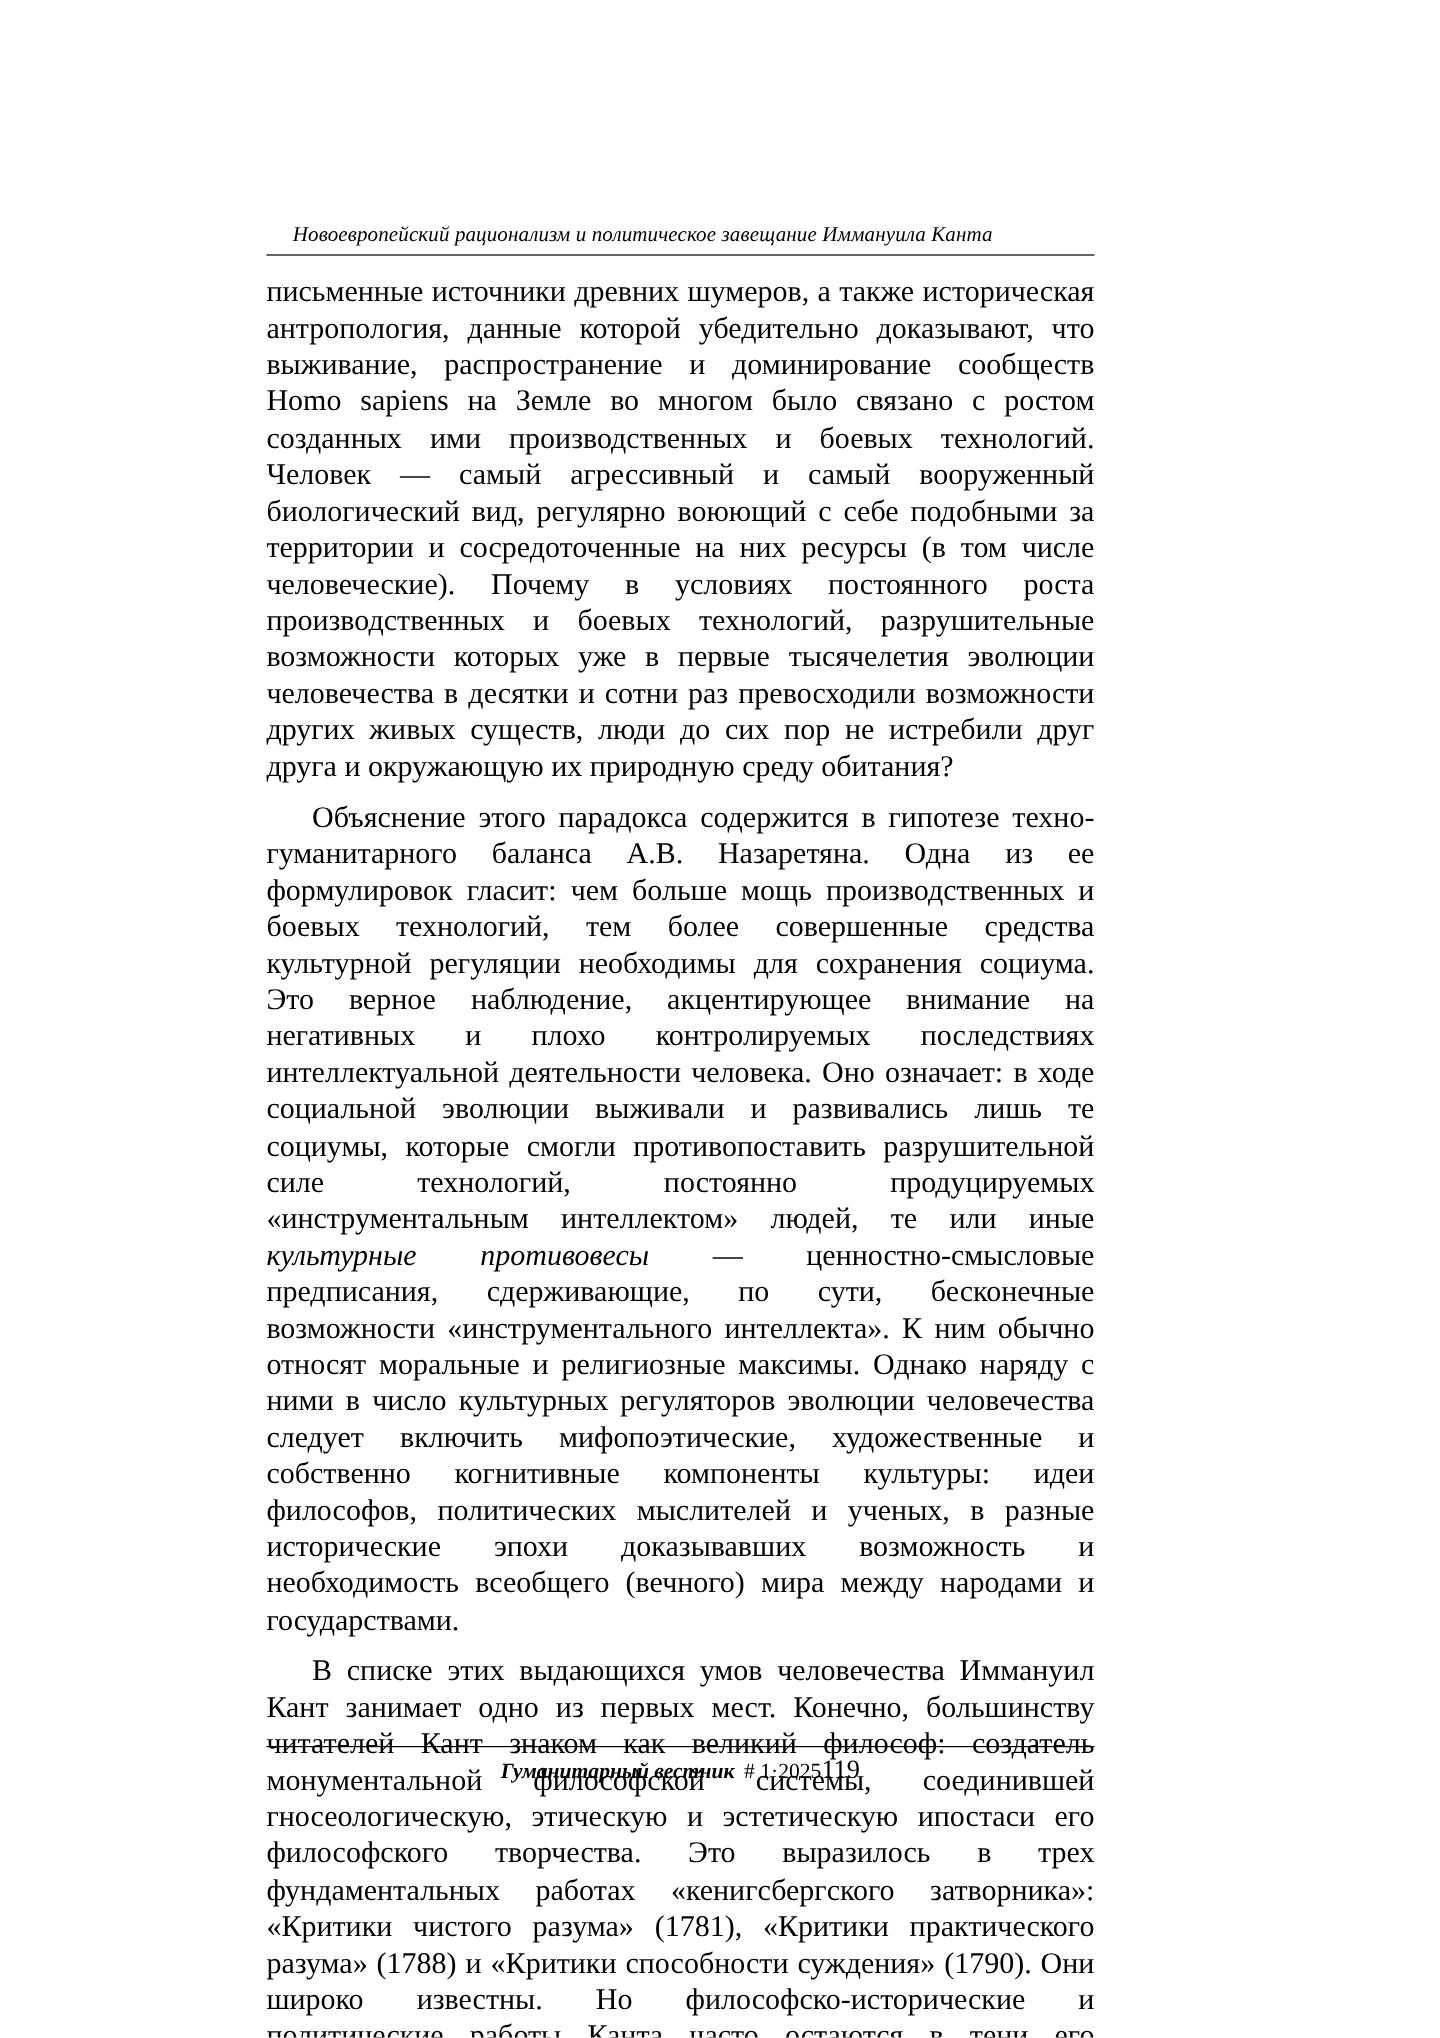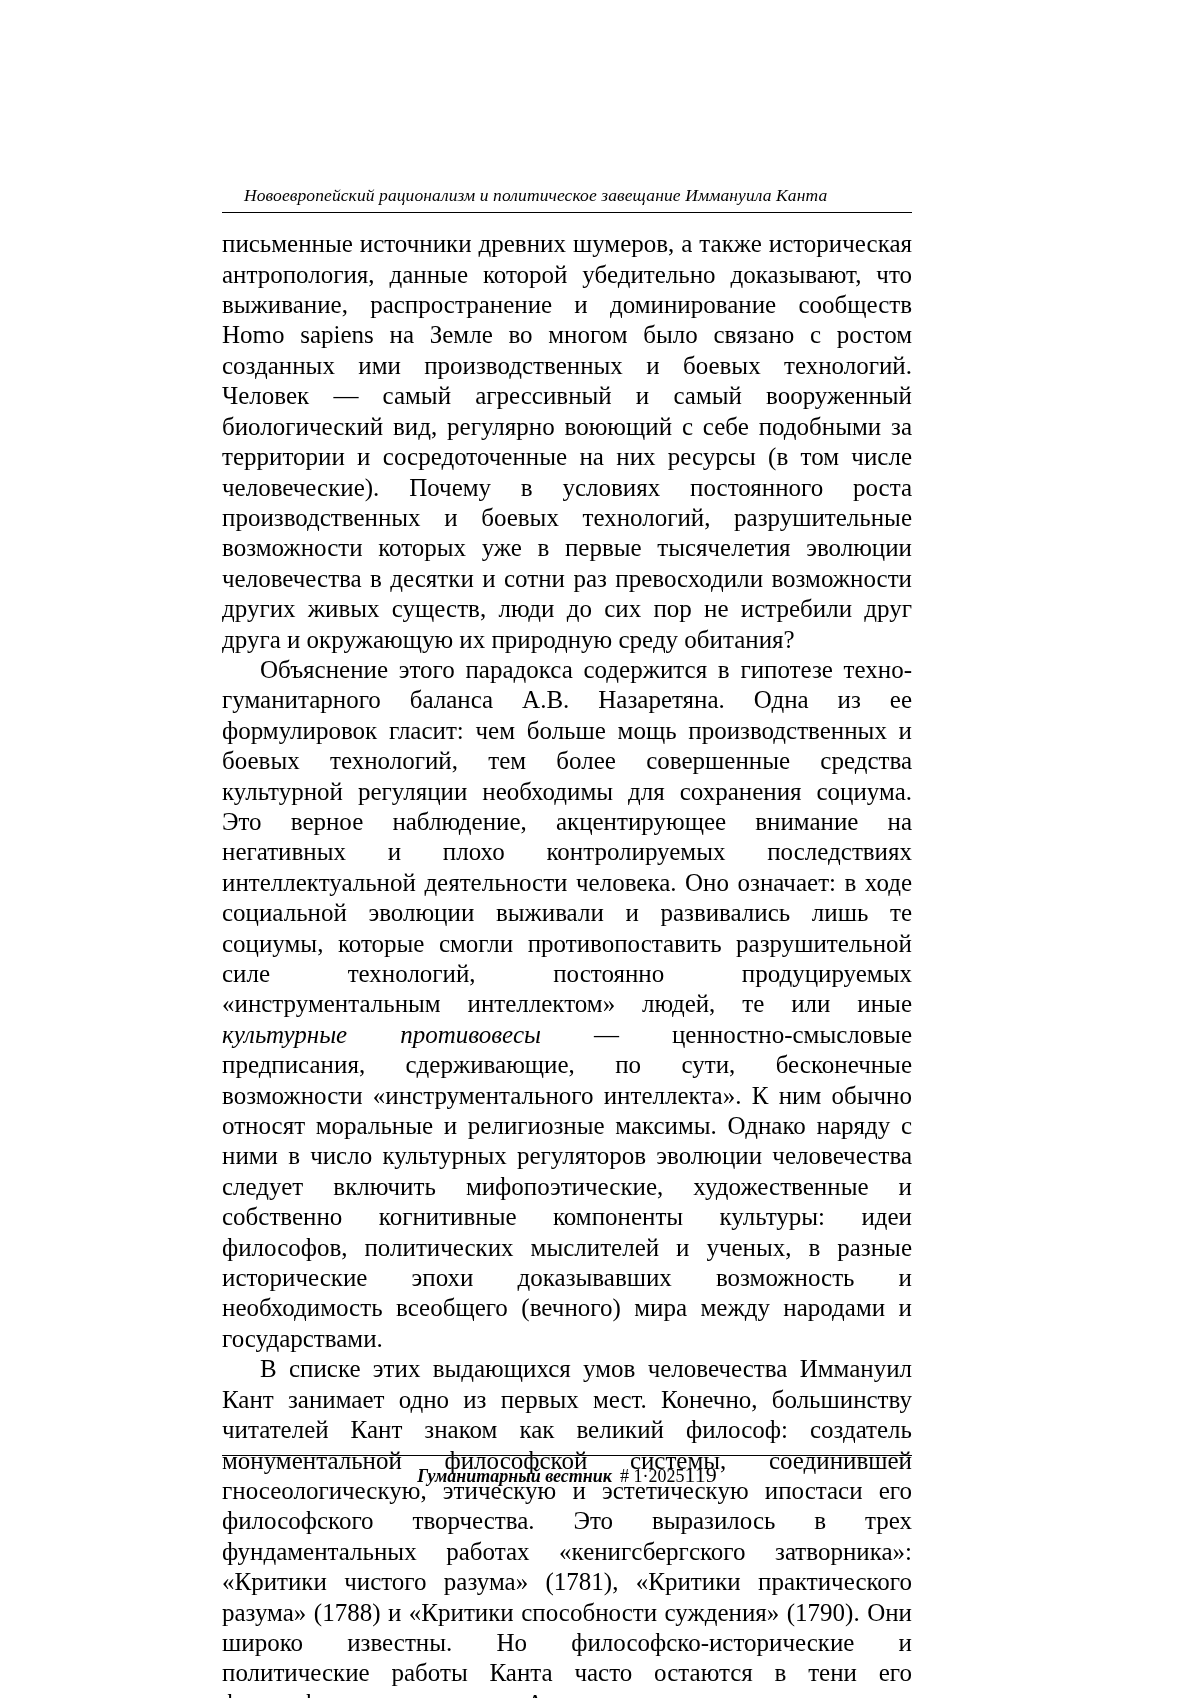--- a/index.html
+++ b/index.html
@@ -47,21 +47,21 @@
   
   .para {
     font-size: 25px;
     line-height: 30.4px;
     text-align: justify;
     text-justify: inter-word;
     margin: 0;
     hyphens: manual;
   }
   .para + .para {
-    margin-top: 0;
+    margin-top: 12px;
   }
   .indent {
     text-indent: 38px;
   }
   .ital {
     font-style: italic;
   }
 
   
   .footer {

